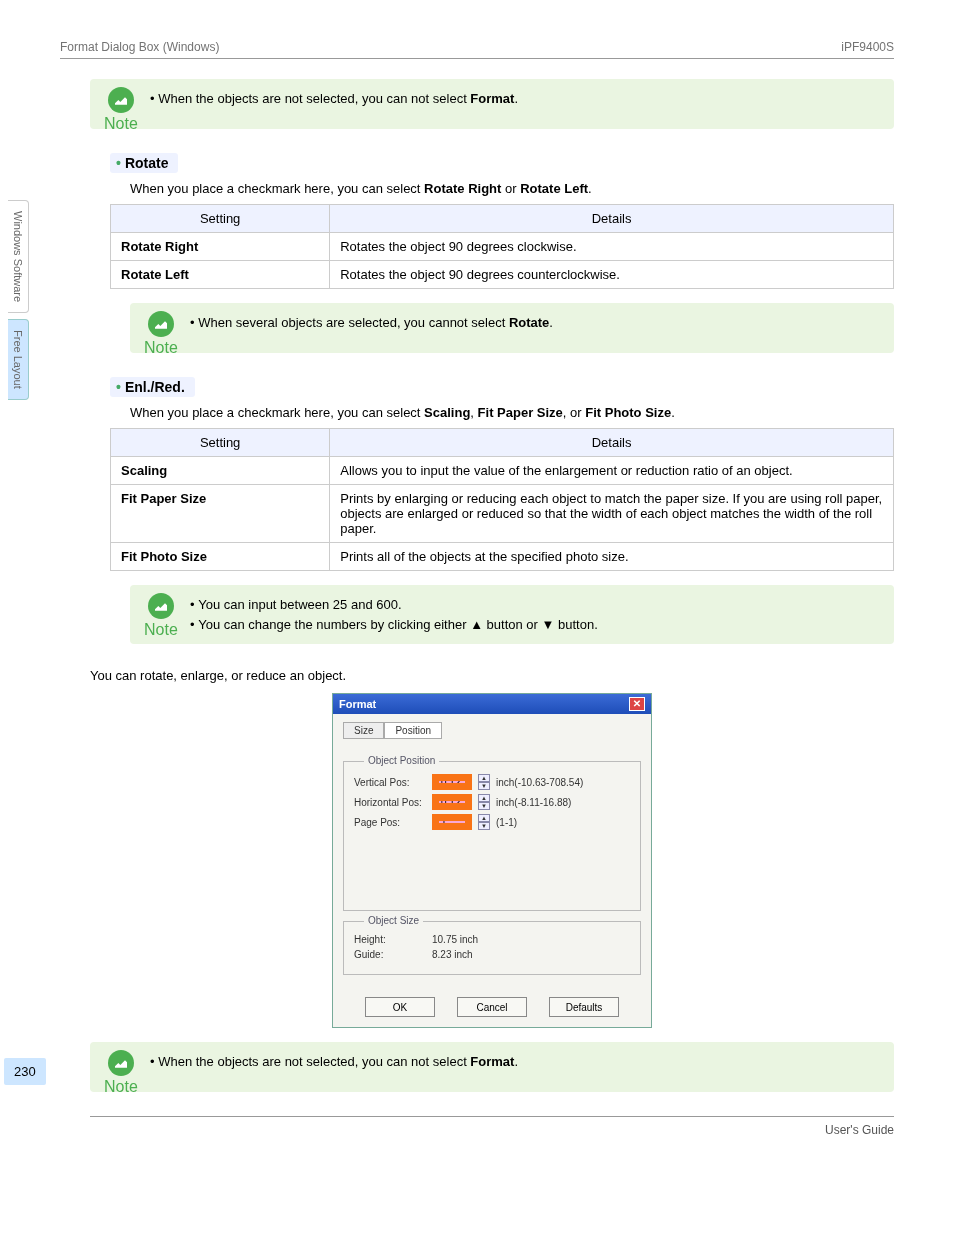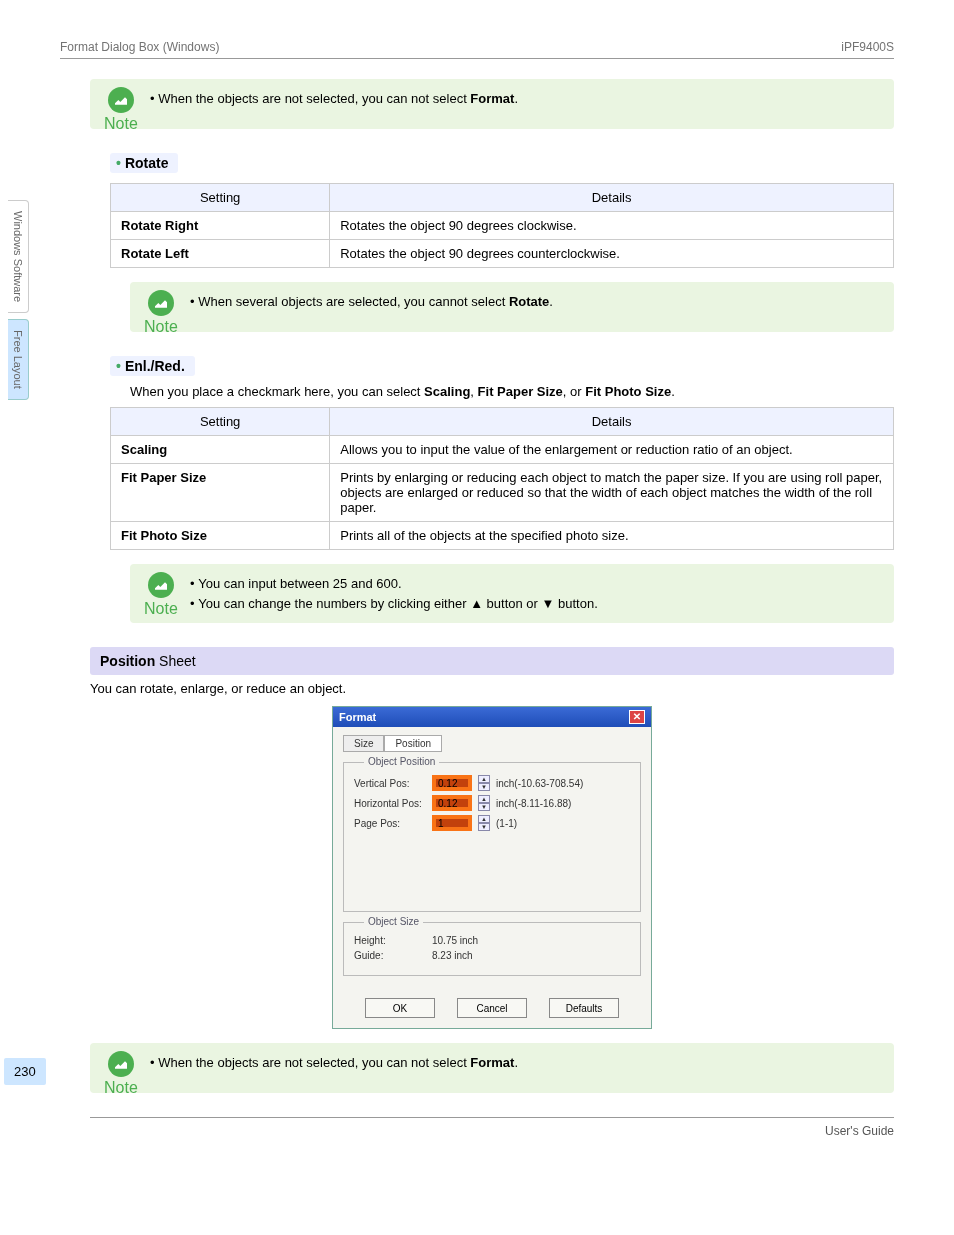--- a/index.html
+++ b/index.html
@@ -24,28 +24,28 @@
   table.doc th { background: #eef2ff; font-weight: normal; padding: 6px 10px; border: 1px solid #ccc; text-align: center; }
   table.doc td { padding: 6px 10px; border: 1px solid #ccc; vertical-align: top; }
   table.doc td:first-child { font-weight: bold; width: 28%; }
   .section-banner { background: #dcd9f5; padding: 6px 10px; border-radius: 3px; font-size: 14px; margin: 10px 0 6px 0; }
   .section-banner b { font-weight: bold; }
   .sheet-intro { font-size: 13px; margin-bottom: 10px; }
   .dialog-mock { width: 320px; margin: 10px auto 14px; border: 1px solid #7a9; font-size: 10px; color: #333; background: #f4f4f0; }
   .dlg-title { background: linear-gradient(#3b6bd6,#1e4db8); color: #fff; padding: 3px 6px; display: flex; justify-content: space-between; align-items: center; font-weight: bold; font-size: 11px; }
   .dlg-close { background: #d44; width: 16px; height: 14px; display: flex; align-items: center; justify-content: center; border: 1px solid #fff; font-size: 10px; line-height: 1; }
   .dlg-body { padding: 8px 10px 4px; background: #f4f4f0; }
-  .dlg-tabs { display: flex; gap: 0; margin-bottom: 10px; }
+  .dlg-tabs { display: flex; gap: 0; margin-bottom: 22px; }
   .dlg-tab { border: 1px solid #aaa; padding: 2px 10px; background: #fff; font-size: 10px; }
   .dlg-tab.inactive { background: #eee; }
   .fieldset { border: 1px solid #bbb; padding: 8px 10px 10px; margin-bottom: 10px; position: relative; }
   .legend { position: absolute; top: -7px; left: 20px; background: #f4f4f0; padding: 0 4px; font-size: 10px; color: #556; }
   .fld-row { display: flex; align-items: center; gap: 6px; margin: 4px 0; font-size: 10px; }
   .fld-label { width: 72px; }
-  .fld-input { width: 40px; height: 16px; border: 4px solid #f97316; background: #c2410c; text-align: left; padding: 0 2px; font-size: 10px; }
+  .fld-input { width: 40px; height: 16px; border: 7px solid #f97316; background: #f9a8d4; text-align: left; padding: 0 2px; font-size: 10px; }
   .spinner { width: 12px; height: 16px; display: flex; flex-direction: column; }
   .sp-btn { flex: 1; border: 1px solid #88a; background: #eef; font-size: 6px; line-height: 1; text-align: center; }
   .fld-suffix { font-size: 10px; color: #333; }
   .dlg-buttons { display: flex; justify-content: center; gap: 22px; padding: 8px 0 10px; }
   .dlg-btn { width: 70px; height: 20px; border: 1px solid #888; background: #f8f8f4; font-size: 10px; }
   .page-num { position: absolute; left: 4px; top: 1058px; background: #cde6ff; padding: 6px 10px; font-size: 13px; border-radius: 2px; }
   .footer { display: flex; justify-content: flex-end; border-top: 1px solid #999; padding-top: 6px; margin-top: 20px; font-size: 12px; color: #555; }
   .sub-section { margin-left: 20px; margin-bottom: 6px; }
 </style>
 </head>
@@ -75,20 +75,23 @@
           </div>
         <div class="note-label">Note</div>
       </div>
       <div class="note-text bullet-indent">
         <span>•&nbsp;</span><span>When the objects are not selected, you can not select </span><b>Format</b><span>.</span>
       </div>
     </div>
 
     <div class="sub-section">
       <div class="subhead"><span class="subhead-dot">•</span><span>Rotate</span></div>
+      <div class="subdesc">
+        <span>When you place a checkmark here, you can select </span><b>Rotate Right</b><span> or </span><b>Rotate Left</b><span>.</span>
+      </div>
       <table class="doc">
         <tbody>
             <tr>
               <th>Setting</th>
               <th>Details</th>
             </tr>
         <tr>
               <td>Rotate Right</td>
               <td style="font-weight:normal">Rotates the object 90 degrees clockwise.</td>
             </tr>
@@ -149,23 +152,20 @@
             </div>
           <div class="note-label">Note</div>
         </div>
         <div class="note-text">
           <div class="bullet-indent"><span>•&nbsp;</span><span>You can input between 25 and 600.</span></div>
           <div class="bullet-indent"><span>•&nbsp;</span><span>You can change the numbers by clicking either ▲ button or ▼ button.</span></div>
         </div>
       </div>
     </div>
 
-    <div class="section-banner">
-      <b>Position</b><span> Sheet</span>
-    </div>
     <div class="sheet-intro">You can rotate, enlarge, or reduce an object.</div>
 
     <div class="dialog-mock">
       <div class="dlg-title">
         <span>Format</span>
         <span class="dlg-close">✕</span>
       </div>
       <div class="dlg-body">
         <div class="dlg-tabs">
           <div class="dlg-tab inactive">Size</div>

